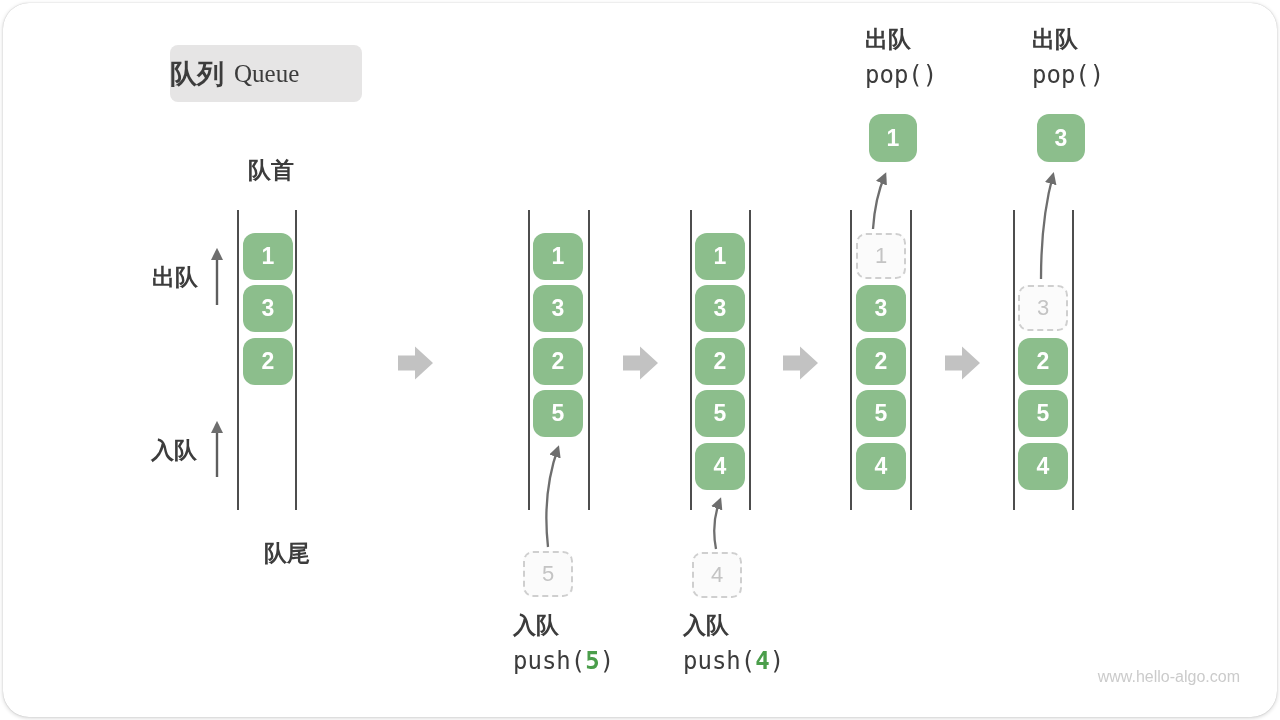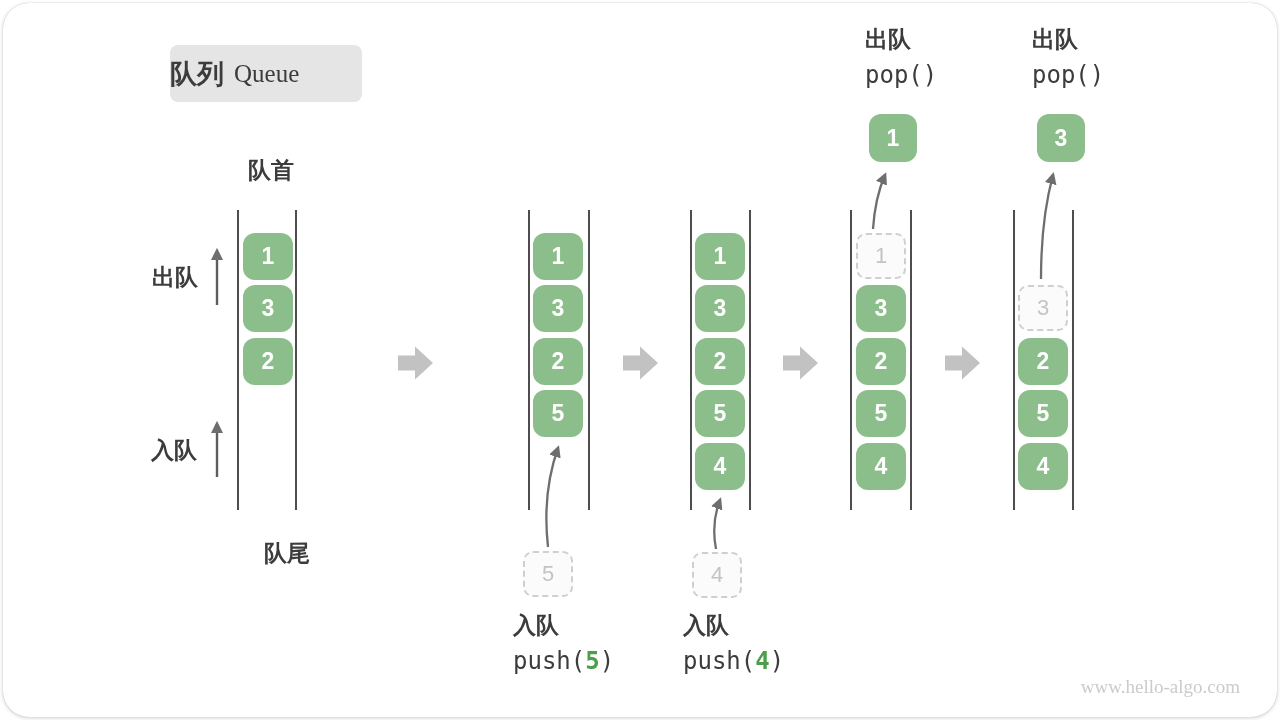--- a/index.html
+++ b/index.html
@@ -15,22 +15,22 @@
   .cell{position:absolute;width:50px;height:47px;border-radius:12px;background:var(--cell_green);color:#ffffff;
         font-weight:700;font-size:23px;display:flex;align-items:center;justify-content:center;}
   .ghost{position:absolute;width:50px;height:46px;box-sizing:border-box;background:#FBFBFB;
         border:2px dashed var(--ghost_border);border-radius:10px;color:var(--ghost_text);font-weight:400;
         font-size:22px;display:flex;align-items:center;justify-content:center;}
   .op{position:absolute;color:var(--text_dark);}
   .op .zh{font-weight:700;font-size:23px;line-height:1;}
   .op .call{font-family:"DejaVu Sans Mono","Liberation Mono",monospace;font-size:24px;margin-top:12px;line-height:1;}
   .arg{color:var(--arg_green);font-weight:700;}
   .overlay{position:absolute;left:0;top:0;pointer-events:none;}
-  .watermark{position:absolute;right:40px;bottom:22px;font-family:Liberation Serif, serif;
-        font-size:19px;color:var(--watermark);}
+  .watermark{position:absolute;right:40px;bottom:34px;font-family:Liberation Sans, sans-serif;
+        font-size:16px;color:var(--watermark);}
 </style>
 </head>
 <body>
 
 <div class="canvas">
   <div class="card"></div>
 
   <div class="title-box">
     <span class="zh">队列</span>
     <span class="en">Queue</span>

